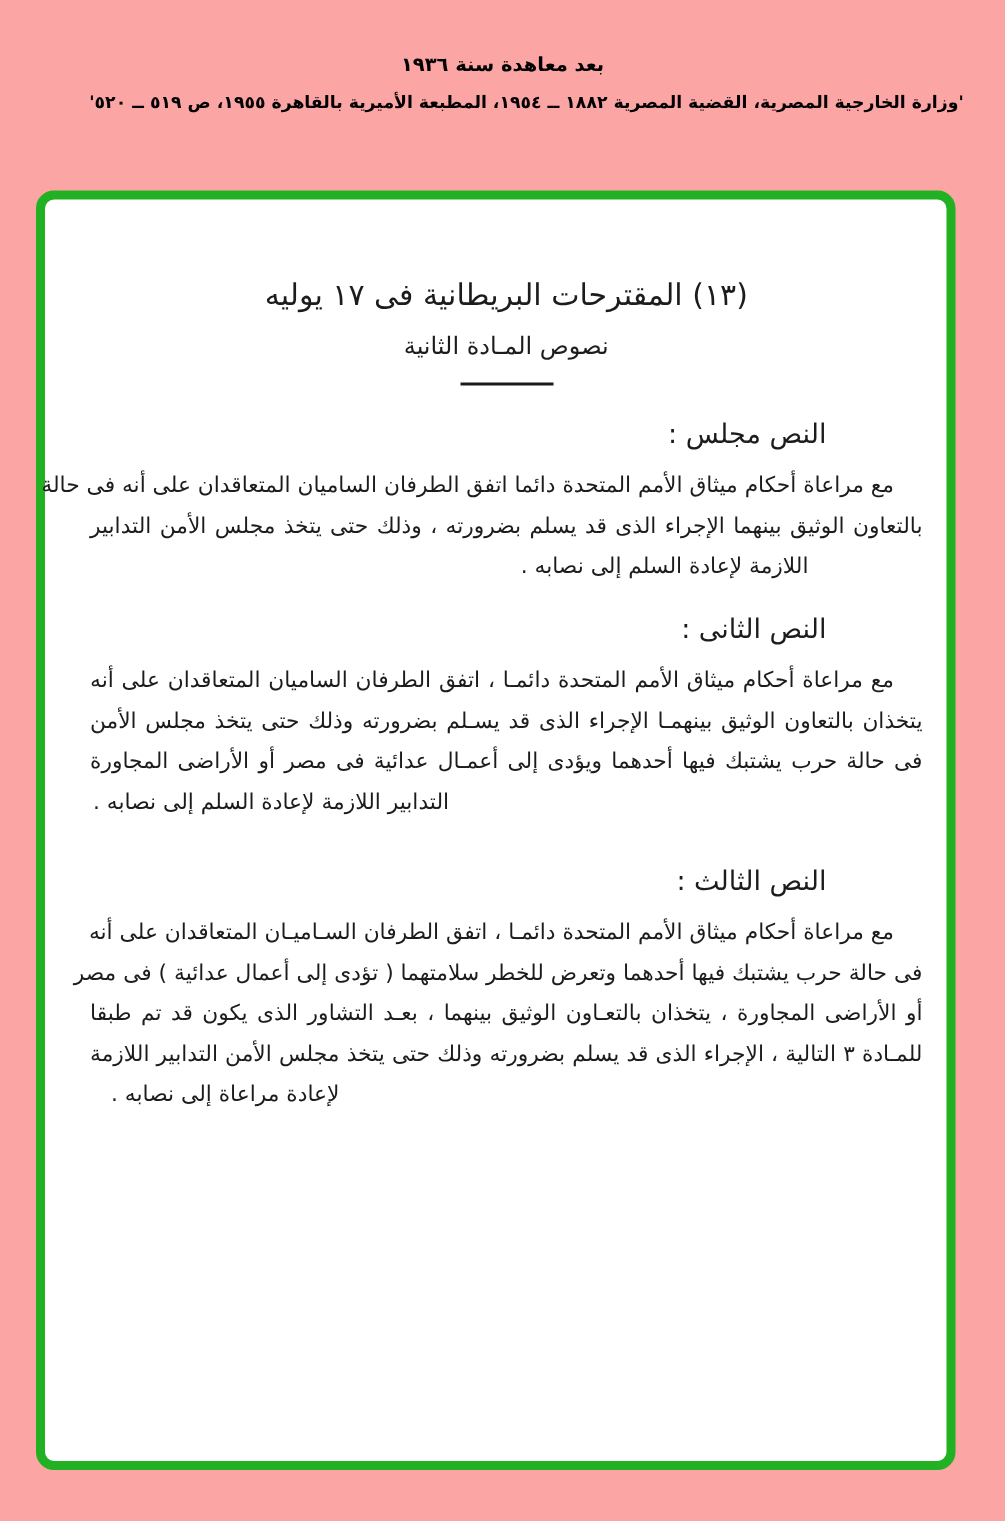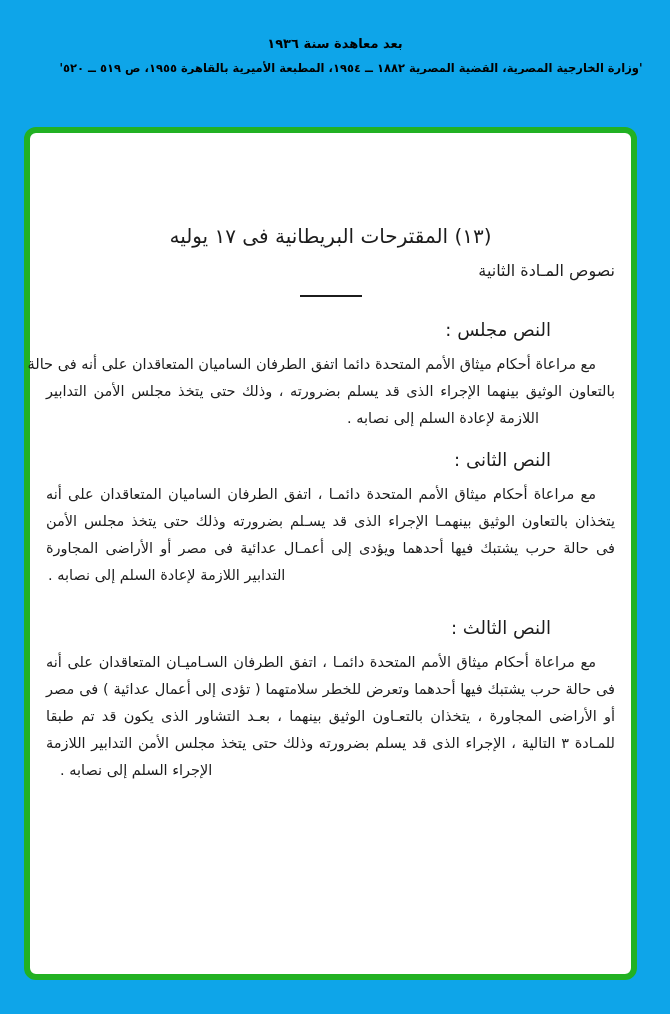--- a/index.html
+++ b/index.html
@@ -9,21 +9,21 @@
     width: 670px;
     height: 1014px;
     overflow: hidden;
     font-family: "DejaVu Sans", sans-serif;
     color: #111;
   }
   .page {
     position: relative;
     width: 670px;
     height: 1014px;
-    background: #0ea5e9;
+    background: #fca5a5;
   }
 
   
   .hdr {
     direction: rtl;
     text-align: center;
     color: #000;
     font-weight: bold;
   }
   .hdr-line1 {
@@ -55,32 +55,31 @@
     border-radius: 12px;
     background: #ffffff;
   }
 
   
   .doc {
     direction: rtl;
     box-sizing: border-box;
     width: 100%;
     height: 100%;
-    padding: 50px 16px 0 16px;
+    padding: 50px 16px 0 30px;
     color: #1c1c1c;
-    margin-top: 40px;
   }
   .doc-title {
     text-align: center;
     font-size: 20px;
     line-height: 26px;
     letter-spacing: 0.5px;
   }
   .doc-subtitle {
-    text-align: right;
+    text-align: center;
     font-size: 16px;
     line-height: 22px;
     margin-top: 11px;
   }
   .title-divider {
     width: 62px;
     height: 0;
     border-top: 2.5px solid #1c1c1c;
     margin: 13px auto 0 auto;
   }
@@ -149,19 +148,19 @@
         <div class="pline">فى حالة حرب يشتبك فيها أحدهما ويؤدى إلى أعمـال عدائية فى مصر أو الأراضى المجاورة</div>
         <div class="pline last-l">التدابير اللازمة لإعادة السلم إلى نصابه .</div>
       </div>
 
       <div class="sec-heading h3">النص الثالث :</div>
       <div class="para">
         <div class="pline first">مع مراعاة أحكام ميثاق الأمم المتحدة دائمـا ، اتفق الطرفان السـاميـان المتعاقدان على أنه</div>
         <div class="pline">فى حالة حرب يشتبك فيها أحدهما وتعرض للخطر سلامتهما ( تؤدى إلى أعمال عدائية ) فى مصر</div>
         <div class="pline">أو الأراضى المجاورة ، يتخذان بالتعـاون الوثيق بينهما ، بعـد التشاور الذى يكون قد تم طبقا</div>
         <div class="pline">للمـادة ٣ التالية ، الإجراء الذى قد يسلم بضرورته وذلك حتى يتخذ مجلس الأمن التدابير اللازمة</div>
-        <div class="pline last-l-sm">الإجراء السلم إلى نصابه .</div>
+        <div class="pline last-l-sm">لإعادة مراعاة إلى نصابه .</div>
       </div>
 
     </div>
   </div>
 
 </div>
 
 </body></html>

